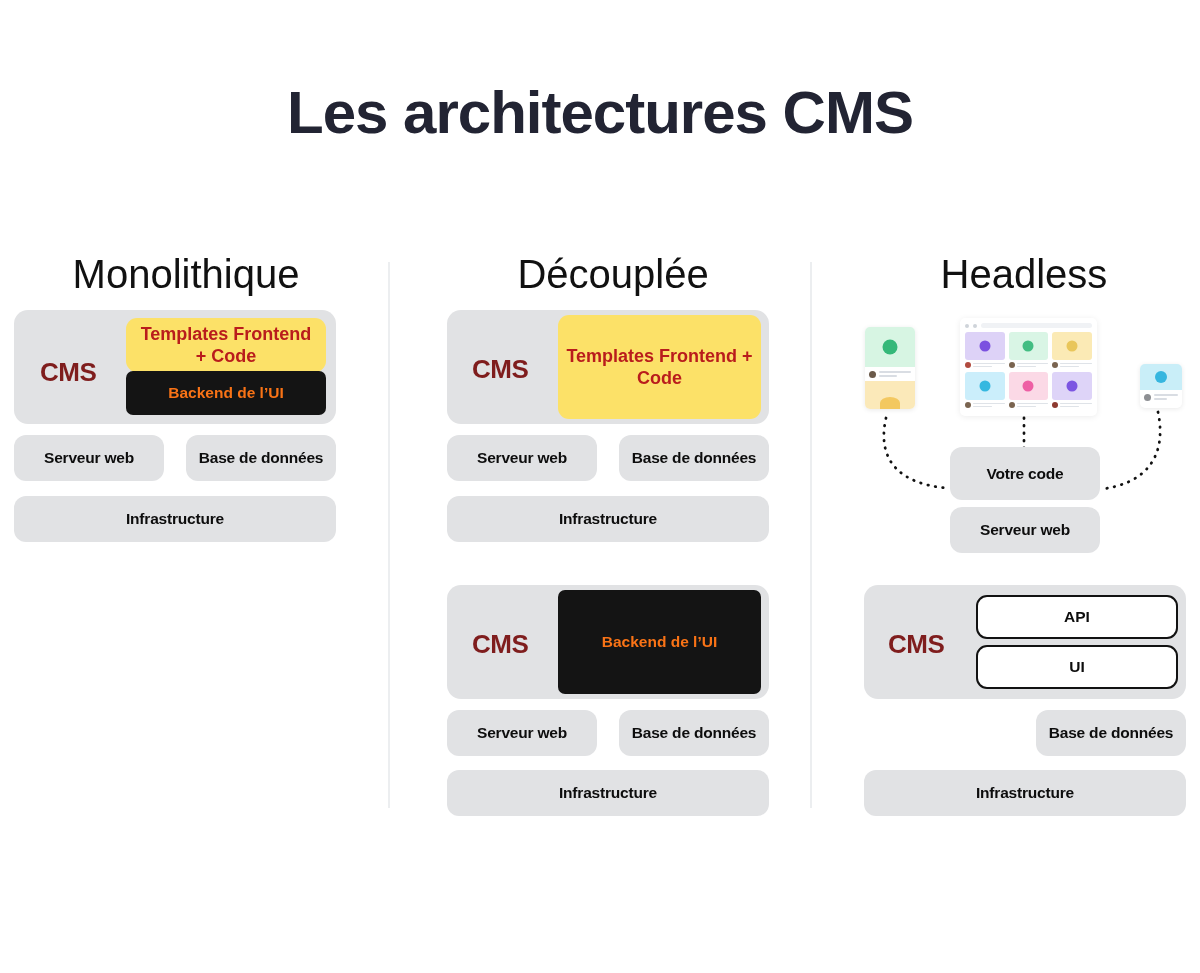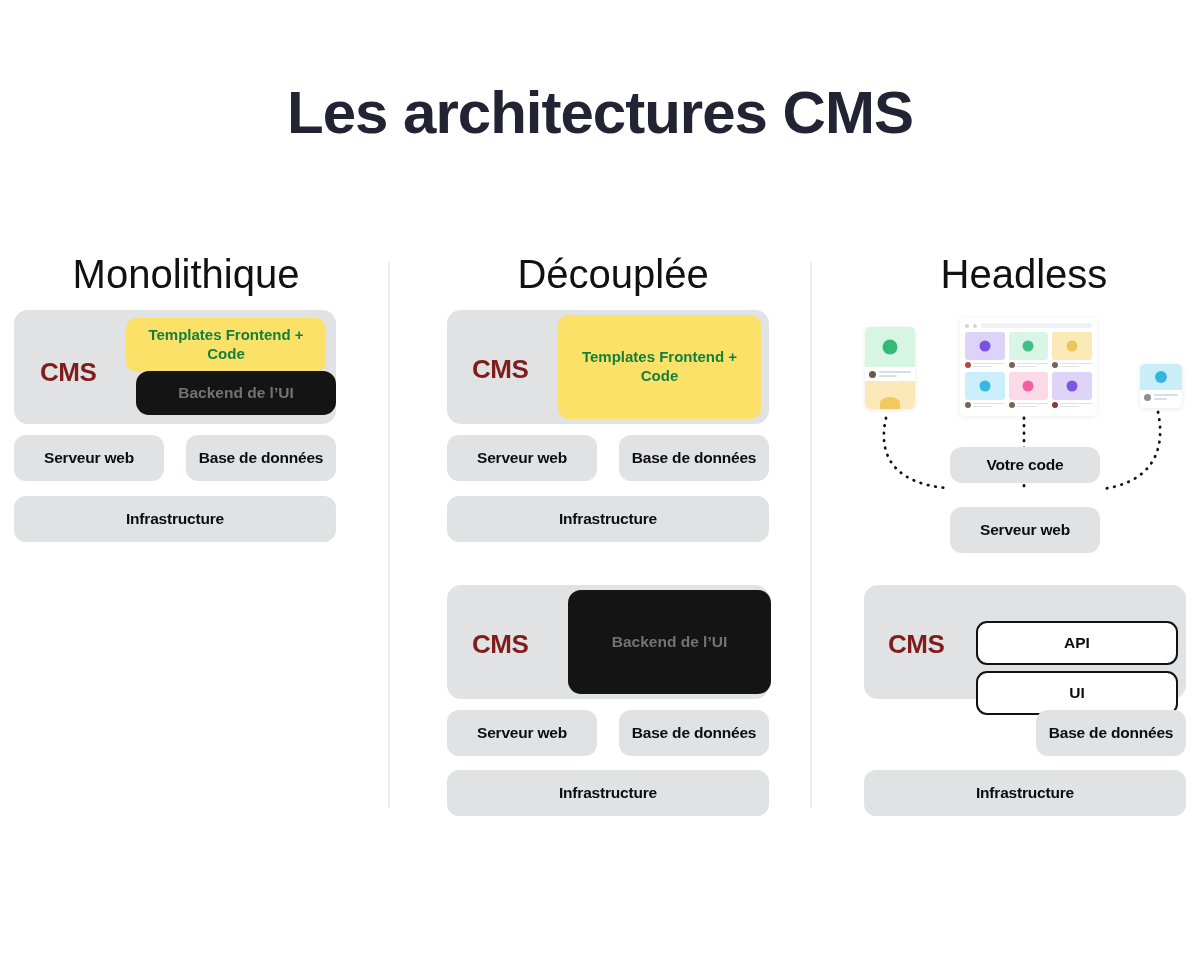--- a/index.html
+++ b/index.html
@@ -84,53 +84,51 @@
   }
 
   .yellow-box {
     position: absolute;
     background: #fce168;
     border-radius: 11px;
     display: flex;
     align-items: center;
     justify-content: center;
     text-align: center;
-    font-size: 15px;
-    font-weight: 700;
-    color: #15803d;
+    font-size: 18px;
+    font-weight: 700;
+    color: #b91c1c;
     line-height: 1.25;
     padding: 0 8px;
   }
 
   .black-box {
     position: absolute;
     background: #141414;
-    border-radius: 13px;
+    border-radius: 7px;
     display: flex;
     align-items: center;
     justify-content: center;
     text-align: center;
     font-size: 15.5px;
     font-weight: 700;
-    color: #737373;
-    margin-left: 10px;
+    color: #f97316;
   }
 
   .white-box {
     position: absolute;
     background: #ffffff;
     border: 2.5px solid #121212;
     border-radius: 11px;
     display: flex;
     align-items: center;
     justify-content: center;
     font-size: 15.5px;
     font-weight: 700;
     color: #0d0d0d;
-    margin-top: 26px;
   }
 
   
   .mock { position: absolute; }
 
   .mock-card-left {
     width: 50px; height: 82px;
     background: #ffffff;
     border-radius: 5px;
     box-shadow: 0 1px 5px rgba(0,0,0,0.09);
@@ -349,21 +347,21 @@
       </span>
     </div>
   </div>
 
   <svg class="arrows" width="360" height="560" viewBox="0 0 360 560">
     <path d="M 46 418 C 36 462, 62 484, 106 488" fill="none" stroke="#111111" stroke-width="2.8" stroke-linecap="round" stroke-dasharray="0.5 7"></path>
     <path d="M 184 418 L 184 486" fill="none" stroke="#111111" stroke-width="2.8" stroke-linecap="round" stroke-dasharray="0.5 7"></path>
     <path d="M 318 412 C 328 460, 302 484, 262 489" fill="none" stroke="#111111" stroke-width="2.8" stroke-linecap="round" stroke-dasharray="0.5 7"></path>
   </svg>
 
-  <div class="gbox" style="left:110px; top:447px; width:150px; height:36px;">Votre code</div>
+  <div class="gbox" style="left:110px; top:447px; width:150px; height:53px;">Votre code</div>
   <div class="gbox" style="left:110px; top:507px; width:150px; height:46px;">Serveur web</div>
 
   <div class="cms-shell" style="left:24px; top:585px; width:322px; height:114px;"></div>
   <div class="cms-label" style="left:48px; top:629px;">CMS</div>
   <div class="white-box" style="left:136px; top:595px; width:202px; height:44px;">API</div>
   <div class="white-box" style="left:136px; top:645px; width:202px; height:44px;">UI</div>
 
   <div class="gbox" style="left:196px; top:710px; width:150px; height:46px;">Base de données</div>
   <div class="gbox" style="left:24px; top:770px; width:322px; height:46px;">Infrastructure</div>
 </div>

